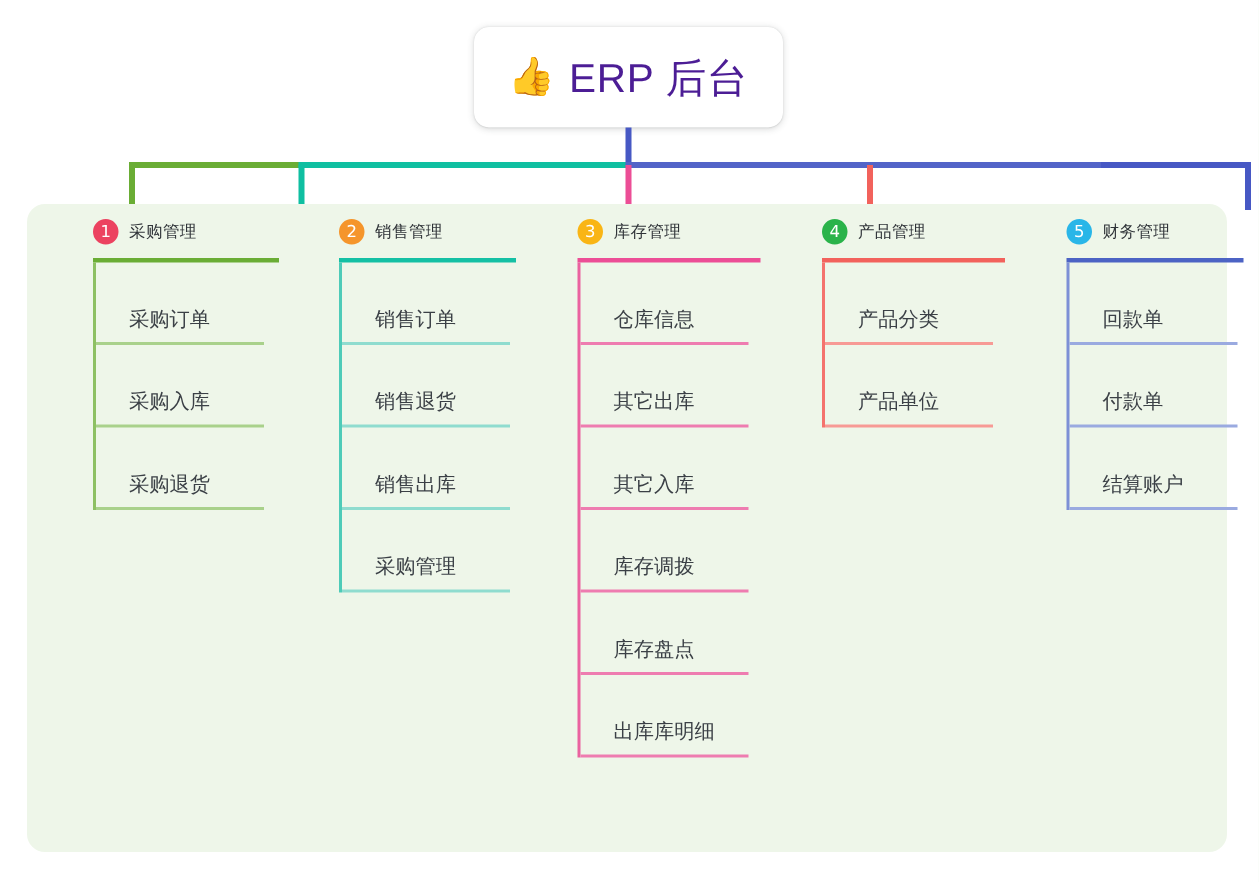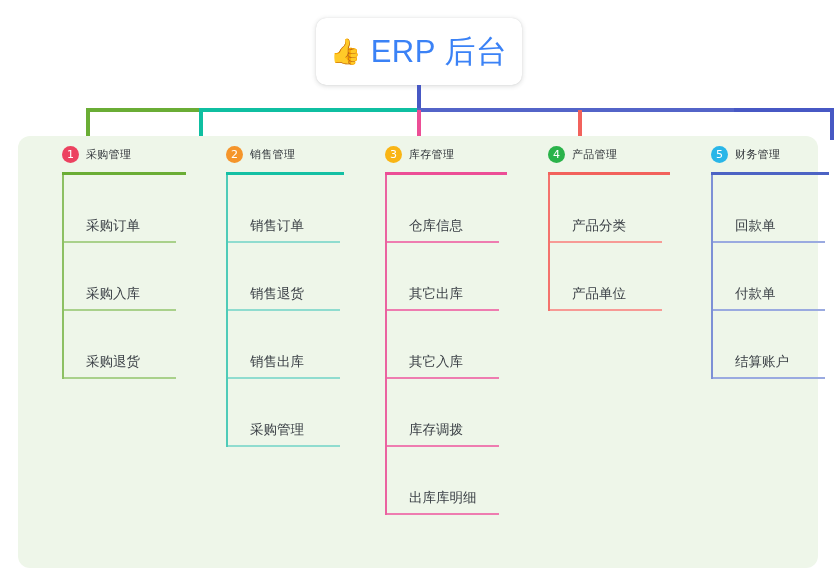--- a/index.html
+++ b/index.html
@@ -30,23 +30,23 @@
     align-items: center;
     justify-content: center;
     gap: 9px;
   }
   #root-card .thumb {
     font-size: 25px;
     line-height: 1;
     display: inline-block;
   }
   #root-card .root-title {
-    font-size: 31px;
+    font-size: 27px;
     letter-spacing: .5px;
-    color: #3b82f6;
+    color: #4c1d95;
     white-space: nowrap;
   }
 
   
   .conn {
     position: absolute;
   }
   
   #stem-root {
     left: 417px;
@@ -120,21 +120,21 @@
   }
   .spine {
     position: absolute;
     left: 0;
     top: 0;
     bottom: 0;
     width: 2px;
   }
   .leaf {
     position: relative;
-    height: 68px;
+    height: 55px;
     box-sizing: border-box;
   }
   .leaf-label {
     position: absolute;
     left: 22px;
     bottom: 8px;
     font-size: 13.5px;
     color: #3b4046;
     white-space: nowrap;
   }
@@ -232,20 +232,24 @@
         </div>
         <div class="leaf">
           <span class="leaf-label">其它入库</span>
           <div class="leaf-rule" style="background: rgb(238, 124, 176);"></div>
         </div>
         <div class="leaf">
           <span class="leaf-label">库存调拨</span>
           <div class="leaf-rule" style="background: rgb(238, 124, 176);"></div>
         </div>
         <div class="leaf">
+          <span class="leaf-label">库存盘点</span>
+          <div class="leaf-rule" style="background: rgb(238, 124, 176);"></div>
+        </div>
+        <div class="leaf">
           <span class="leaf-label">出库库明细</span>
           <div class="leaf-rule" style="background: rgb(238, 124, 176);"></div>
         </div>
       </div>
     </div>
     <div class="column" style="left: 508px;">
       <div class="col-head">
         <span class="badge" style="background: rgb(42, 179, 74);">4</span>
         <span class="col-title">产品管理</span>
       </div>

